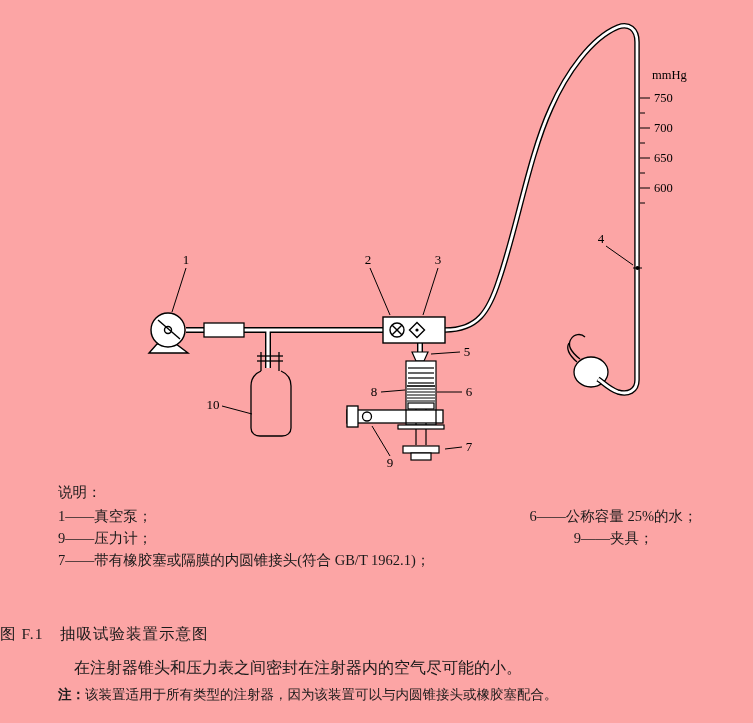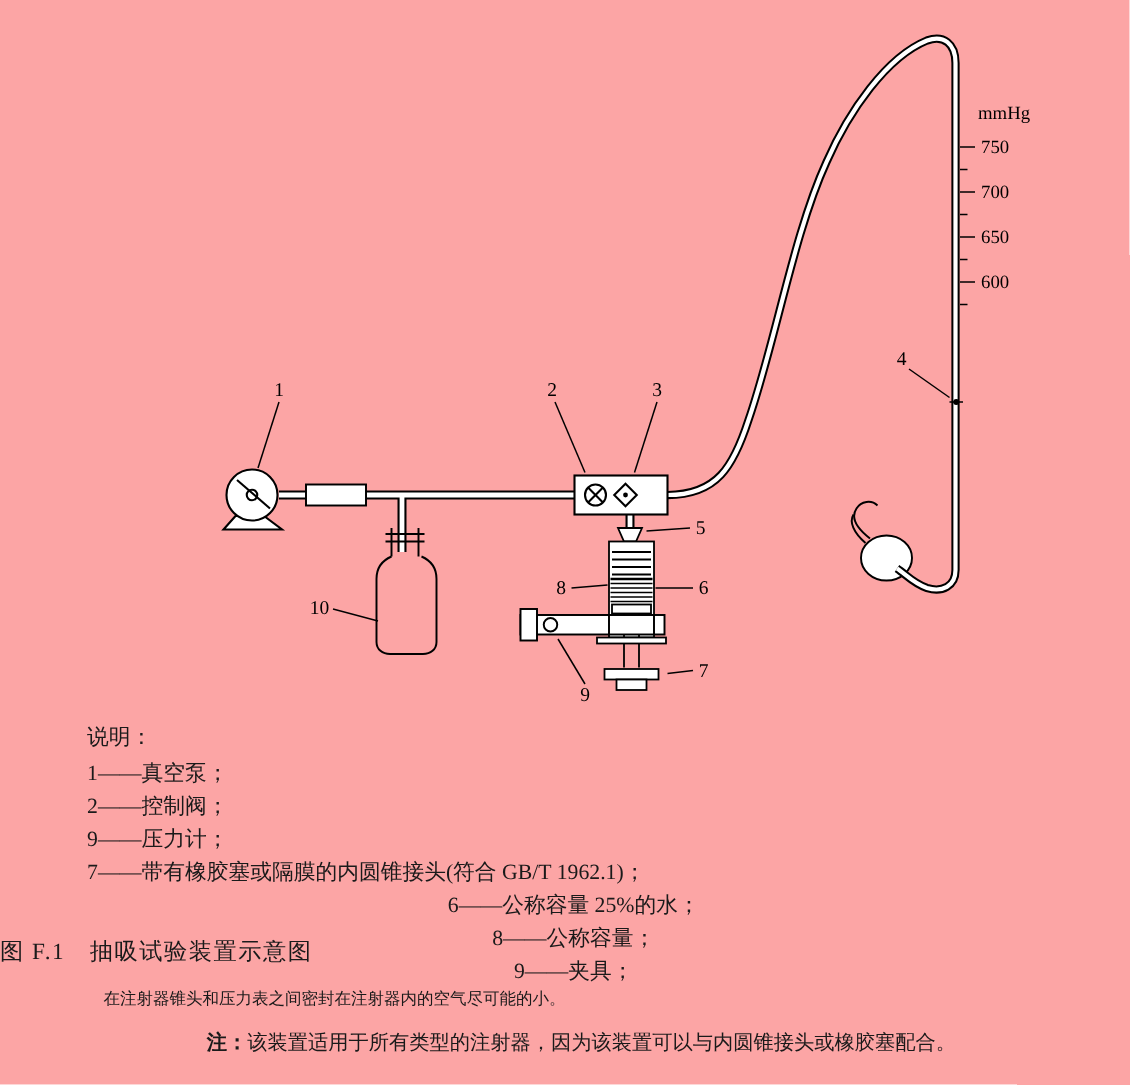--- a/index.html
+++ b/index.html
@@ -2,27 +2,27 @@
 <html><head>
 <meta charset="utf-8">
 <style>
   html,body { margin:0; padding:0; background:#ffffff; }
   body { width:753px; height:723px; font-family:"Liberation Serif","DejaVu Serif",serif; color:#1a1a1a; }
   .page { position:relative; width:753px; height:723px; background:#fca5a5; overflow:hidden; }
   .diagram-wrap { position:absolute; top:0; left:0; width:753px; height:470px; }
   svg text { user-select:none; }
   .legend { position:absolute; top:470px; left:58px; right:46px; font-size:14.5px; line-height:22px;margin-top:11px; }
   .legend-title { margin-bottom:2px; }
-  .legend-cols { display:flex;flex-direction:column; }
+  .legend-cols { display:flex; }
   .legend-col-left { width:462px; }
   .legend-col-right { flex:1;text-align:center; }
   .legend-row { white-space:nowrap; }
   .caption { position:absolute; top:624px; left:0; width:753px; text-align:left; font-weight:normal; font-size:15.5px; letter-spacing:1px; }
-  .body-text { position:absolute; top:658px; left:58px; right:36px; font-size:11px; text-indent:1em; }
-  .note { position:absolute; top:686px; left:58px; right:36px; font-size:13.5px;text-align:center; }
+  .body-text { position:absolute; top:658px; left:58px; right:36px; font-size:16px; text-indent:1em; }
+  .note { position:absolute; top:686px; left:58px; right:36px; font-size:13.5px; }
   .note-label { font-weight:bold; }
 </style>
 </head>
 <body>
 
 <div class="page">
 
   <div class="diagram-wrap">
     <svg width="753" height="470" viewBox="0 0 753 470">
 
@@ -151,27 +151,25 @@
         <text x="213" y="409">10</text>
       </g>
     </svg>
   </div>
 
   <div class="legend">
     <div class="legend-title">说明：</div>
     <div class="legend-cols">
       <div class="legend-col-left">
         <div class="legend-row">1——真空泵；</div>
-        <div class="legend-row">2——控制阀；</div>
         <div class="legend-row">9——压力计；</div>
         <div class="legend-row">7——带有橡胶塞或隔膜的内圆锥接头(符合 GB/T 1962.1)；</div>
       </div>
       <div class="legend-col-right">
         <div class="legend-row">6——公称容量 25%的水；</div>
-        <div class="legend-row">8——公称容量；</div>
         <div class="legend-row">9——夹具；</div>
       </div>
     </div>
   </div>
 
   <div class="caption">图 F.1　抽吸试验装置示意图</div>
 
   <div class="body-text">在注射器锥头和压力表之间密封在注射器内的空气尽可能的小。</div>
 
   <div class="note"><span class="note-label">注：</span><span>该装置适用于所有类型的注射器，因为该装置可以与内圆锥接头或橡胶塞配合。</span></div>

